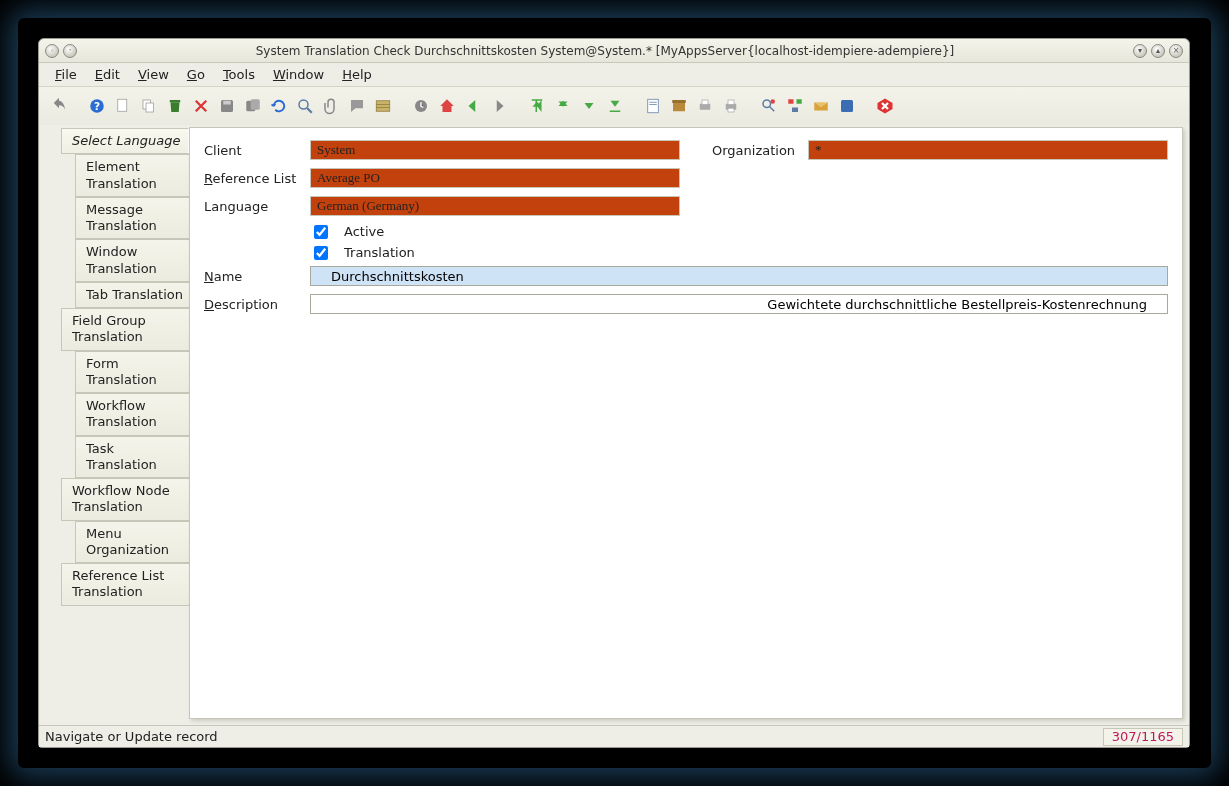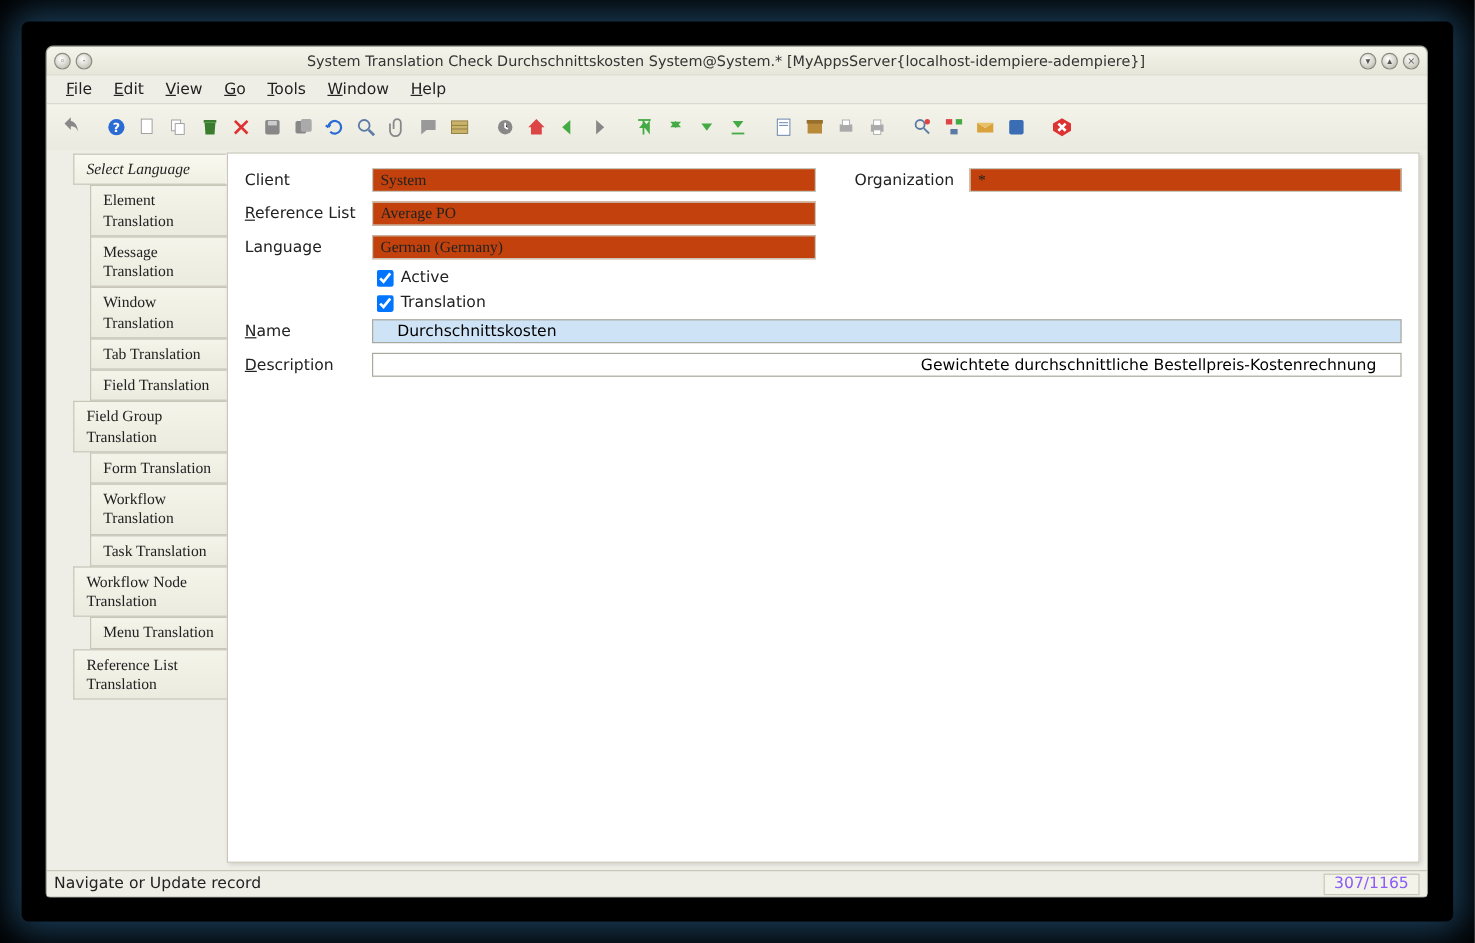--- a/index.html
+++ b/index.html
@@ -87,21 +87,20 @@
     font-size: 13px;
   }
   .tab {
     background: linear-gradient(#f5f4ea,#ecebdf);
     border: 1px solid #c7c6b8;
     border-right: none;
     padding: 4px 6px 4px 10px;
     margin-bottom: 0;
     cursor:pointer;
     line-height:1.25;
-    font-family:Liberation Serif, serif;
   }
   .tab.selected {
     background: linear-gradient(#faf9f0,#f0efe3);
     font-style: italic;
     border-right: 1px solid #fff;
   }
   .tab.indent-1 { margin-left: 14px; }
   .tab.indent-2 { margin-left: 28px; }
   .content {
     flex:1;
@@ -124,37 +123,37 @@
   }
   input[type=text].rw {
     background:#fff;
     border:1px solid #a8a89c;
     height:20px; padding:1px 20px;
     font-family:inherit; font-size:13px;
   }
   input[type=text].hl {
     background:#cfe3f7;
   }
-  .chk-row { display:flex;align-items:flex-end;gap:6px;margin-bottom:6px; padding-left:110px;}
+  .chk-row { display:flex;align-items:flex-end;gap:16px;margin-bottom:6px; padding-left:110px;}
   input[type=checkbox]{ width:14px;height:14px;}
   
   .statusbar {
     height: 22px;
     border-top:1px solid #c7c6b8;
     background:#efeee6;
     display:flex; align-items:center;
     padding: 0 6px;
     font-size:13px;
   }
   .statusbar .spacer{flex:1;}
   .statusbar .counter{
     border:1px solid #c7c6b8;
     padding:0 8px; height:18px;
     display:flex;align-items:center;
-    color:#8b5cf6;
+    color:#be185d;
     background:#f4f3ea;
   }
 </style>
 </head>
 <body>
 
 <div class="glow"></div>
 <div class="window">
 
   <div class="titlebar">
@@ -364,27 +363,26 @@
       </div>
   </div>
 
   <div class="body">
     <div class="sidebar" id="sidebar">
         <div class="tab indent-1 selected">Select Language</div>
         <div class="tab indent-2">Element Translation</div>
         <div class="tab indent-2">Message Translation</div>
         <div class="tab indent-2">Window Translation</div>
         <div class="tab indent-2">Tab Translation</div>
-        <div class="tab indent-2">Field Translation</div>
         <div class="tab indent-1">Field Group Translation</div>
         <div class="tab indent-2">Form Translation</div>
         <div class="tab indent-2">Workflow Translation</div>
         <div class="tab indent-2">Task Translation</div>
         <div class="tab indent-1">Workflow Node Translation</div>
-        <div class="tab indent-2">Menu Translation</div>
+        <div class="tab indent-2">Menu Organization</div>
         <div class="tab indent-1">Reference List Translation</div>
       </div>
 
     <div class="content">
       <div class="form-row">
         <div class="lbl">Client</div>
         <input type="text" class="ro" readonly="" style="width: 370px;" value="System">
         <div style="flex:0 0 20px"></div>
         <div class="lbl" style="width:90px">Organization</div>
         <input type="text" class="ro" readonly="" style="flex: 1 1 0%;" value="*">

